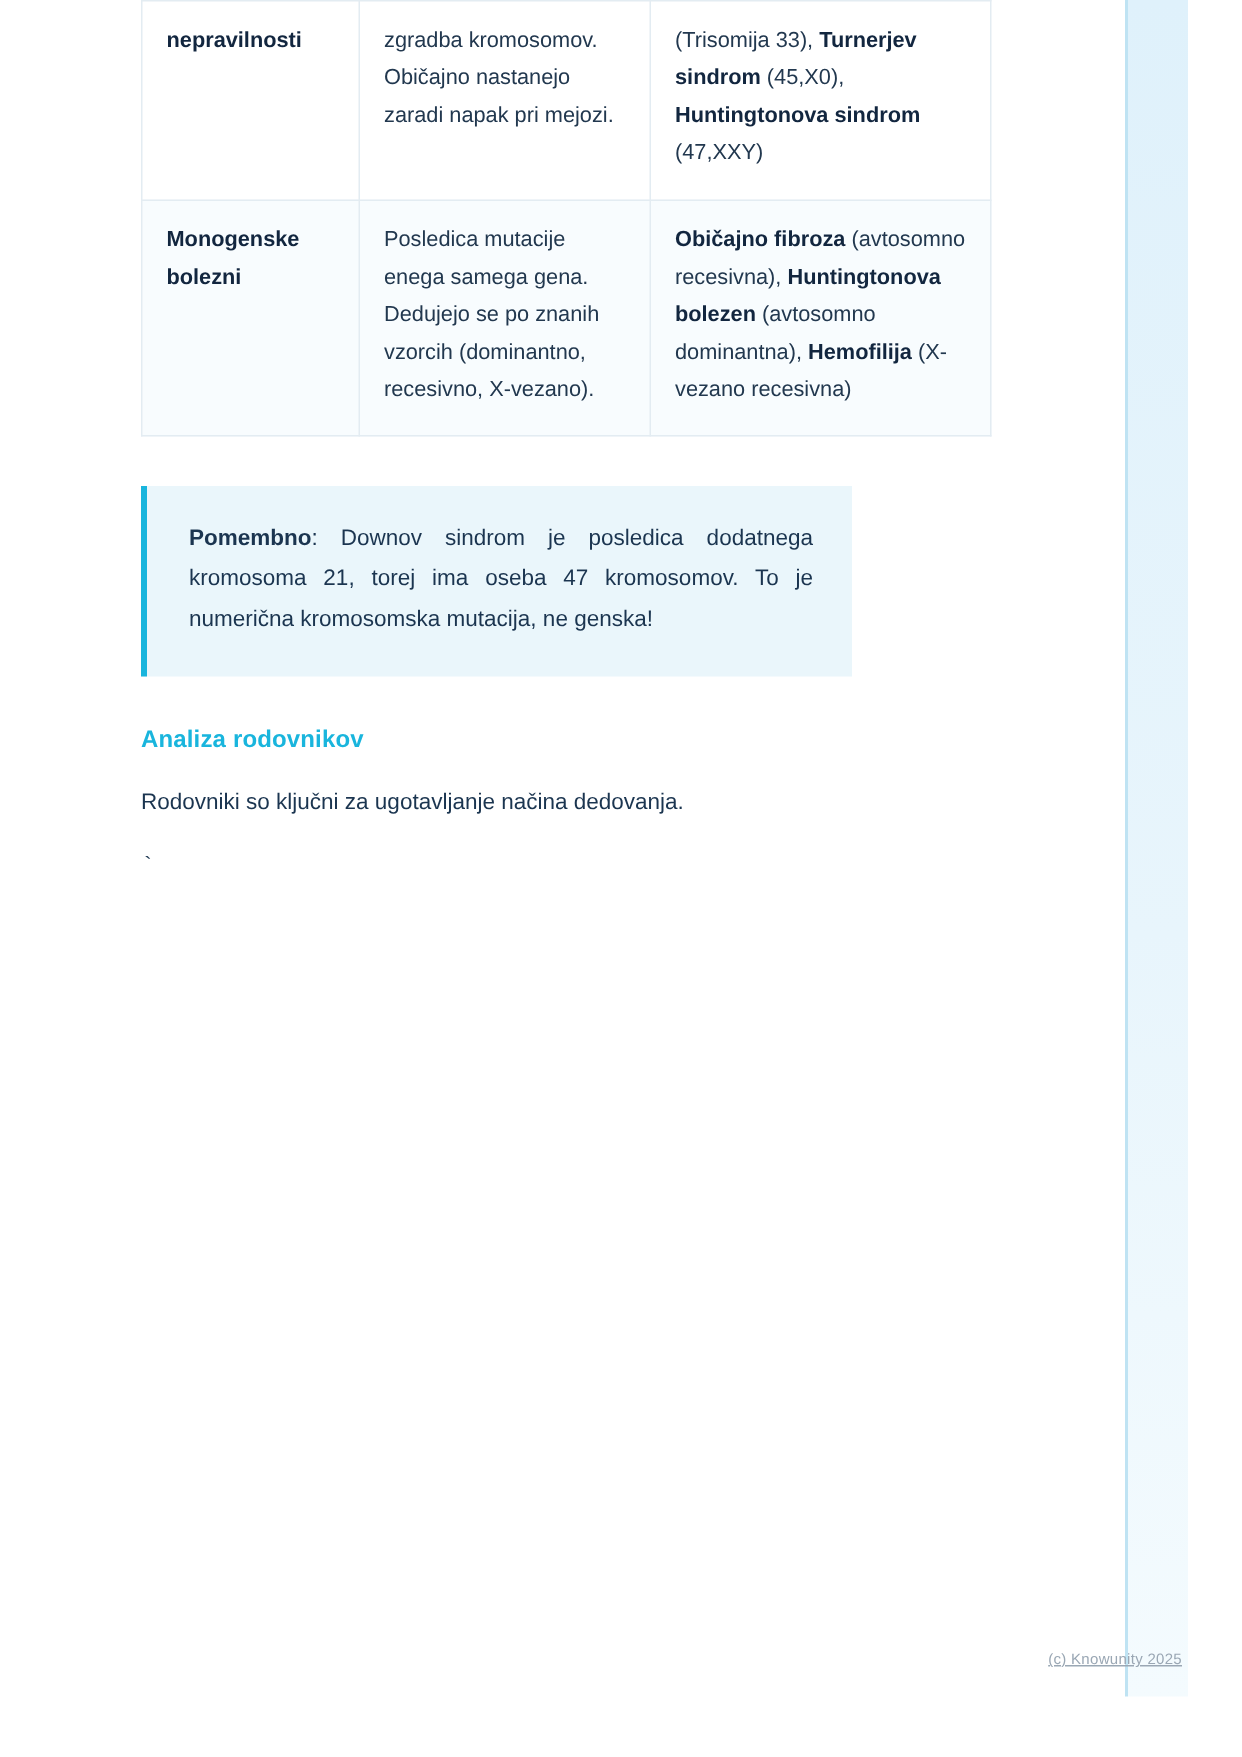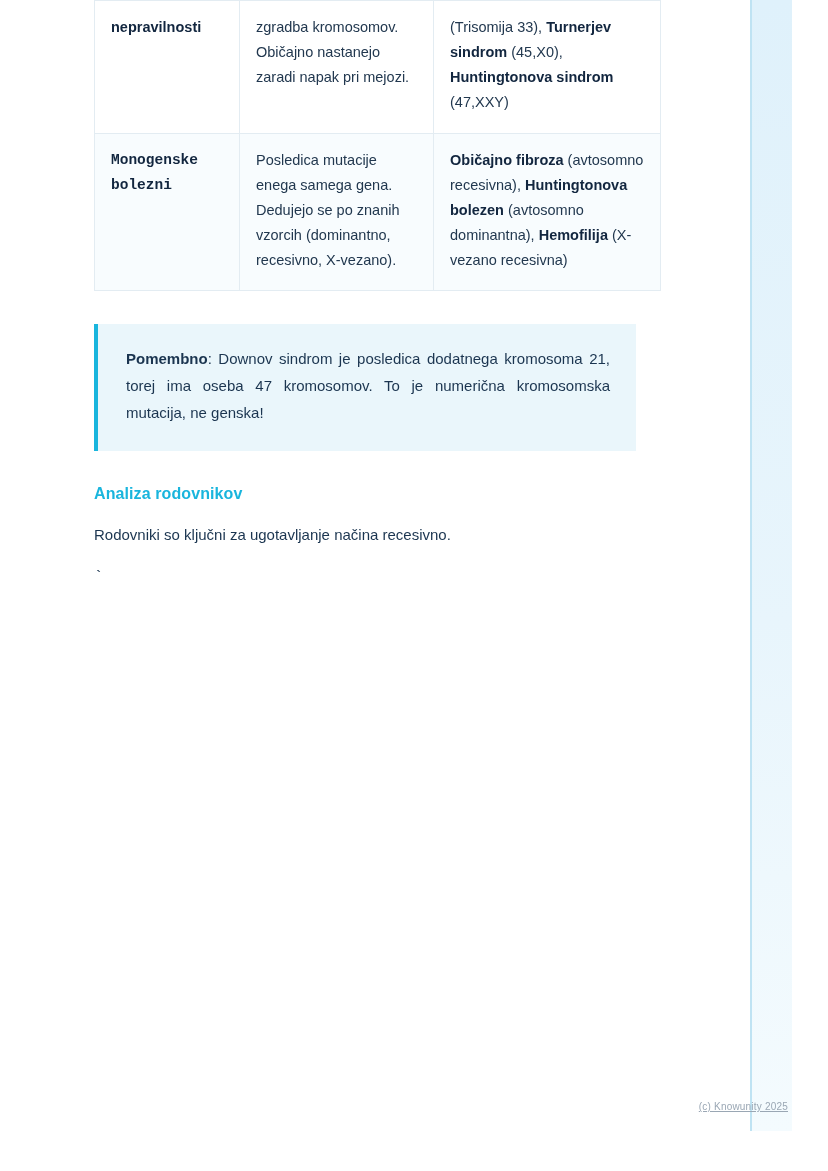--- a/index.html
+++ b/index.html
@@ -65,27 +65,27 @@
   .col-b { width: 194px; }
   .col-c { width: 227px; }
 
   .row-partial td {
     border-top: none;
     padding-top: 0;
   }
   .row-shaded td {
     background: #f8fcfe;
   }
-  .cell-mid { vertical-align: middle; font-family: Liberation Mono, monospace; }
+  .cell-mid { vertical-align: middle; }
   td b, td strong { font-weight: 700; color: #12263f; }
 
   
   .callout {
     margin-top: 33px;
-    width: 542px;
+    width: 474px;
     box-sizing: border-box;
     background: #eaf6fb;
     border-left: 4px solid #19b5dd;
     padding: 22px 26px 24px 28px;
     font-size: 15px;
     line-height: 1.78;
     color: #1b3550;
     text-align: justify;
   }
   .callout b { font-weight: 700; }
@@ -165,21 +165,21 @@
         </tr>
       </tbody>
     </table>
 
     <div class="callout">
       <b>Pomembno</b><span>: Downov sindrom je posledica dodatnega kromosoma 21, torej ima oseba 47 kromosomov. To je numerična kromosomska mutacija, ne genska!</span>
     </div>
 
     <h2 class="section-heading">Analiza rodovnikov</h2>
 
-    <p class="body-text">Rodovniki so ključni za ugotavljanje načina recesivno.</p>
+    <p class="body-text">Rodovniki so ključni za ugotavljanje načina dedovanja.</p>
 
     <p class="backtick">`</p>
 
   </div>
 
   <div class="footer-credit">(c) Knowunity 2025</div>
 
 </div>
 
 </body></html>

